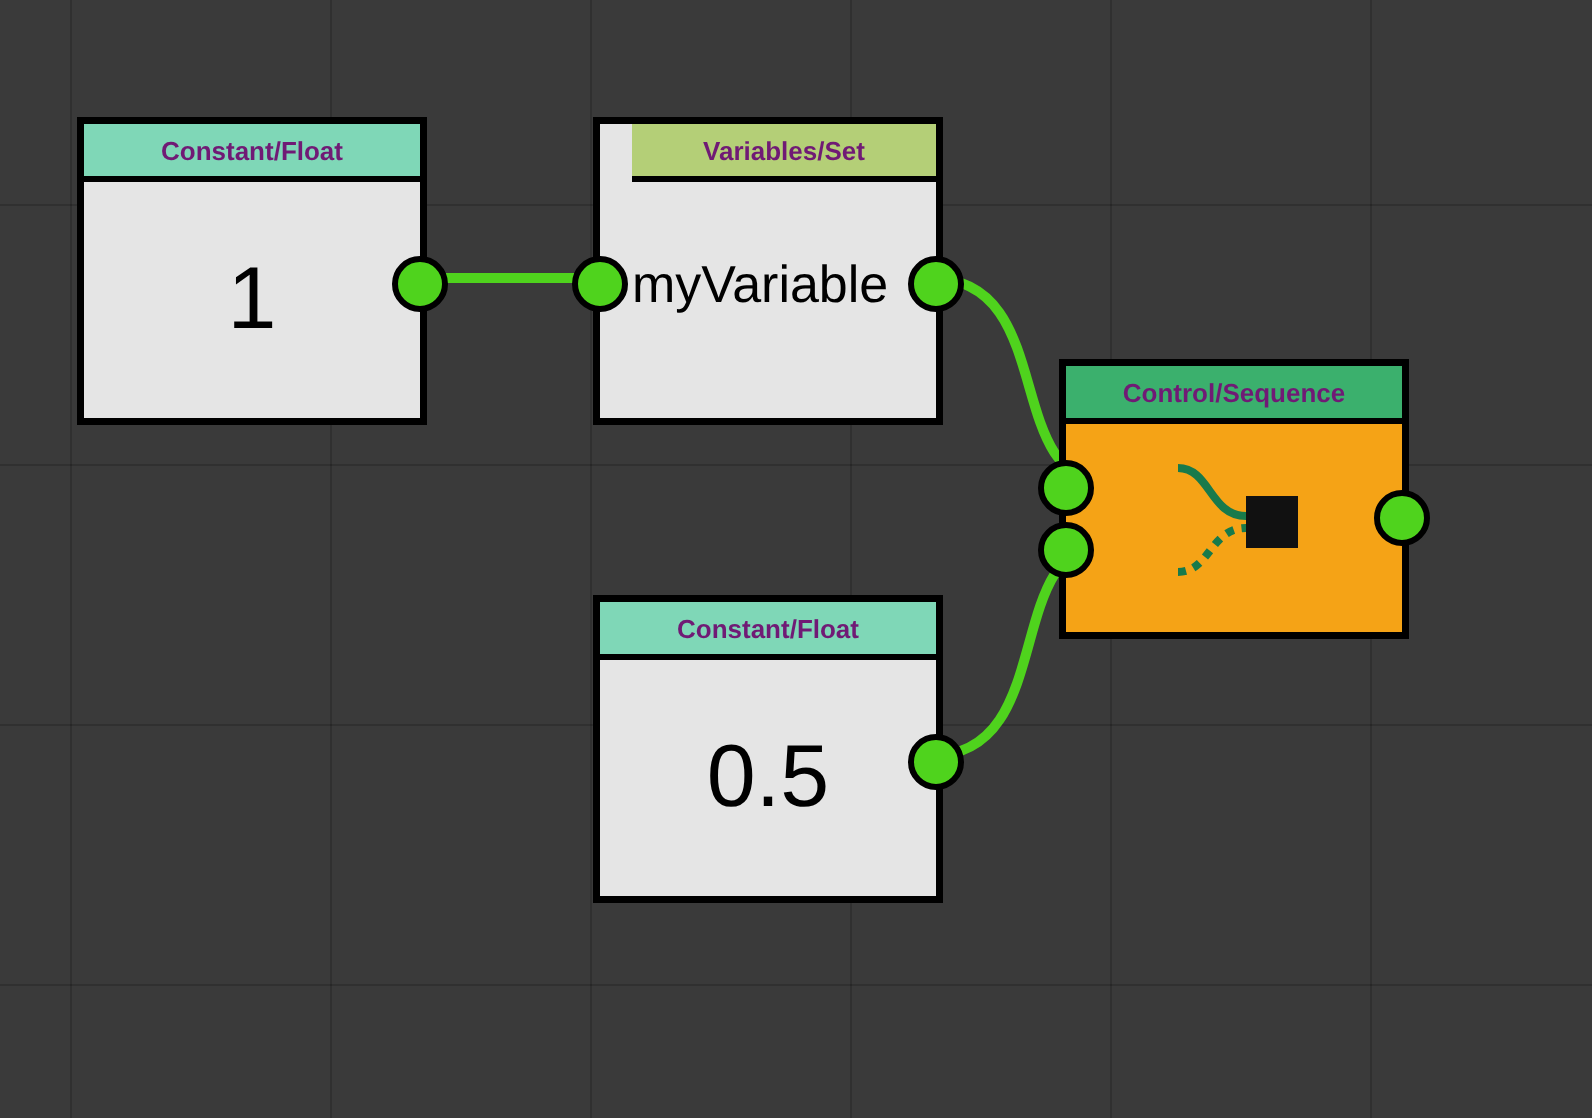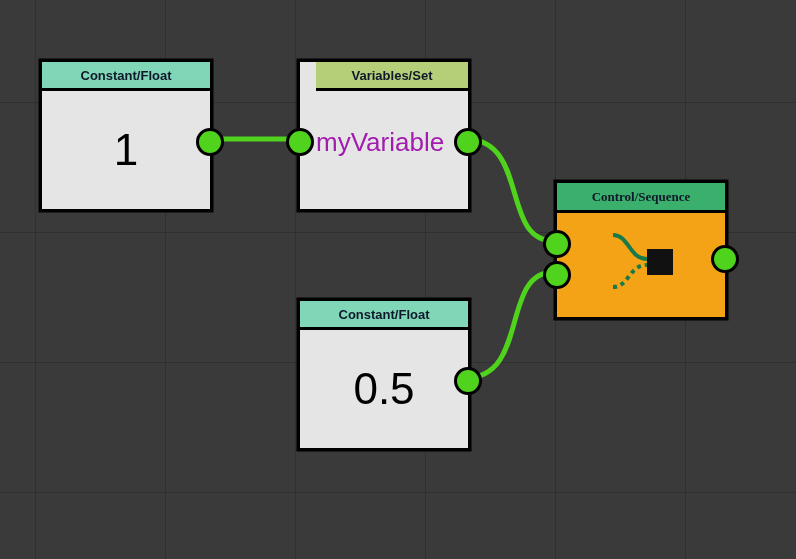--- a/index.html
+++ b/index.html
@@ -31,21 +31,21 @@
   .node {
     position: absolute;
     border: 3px solid #000;
     background: #e5e5e5;
     box-shadow: 0 0 0 0.5px #000;
   }
   .node-header {
     text-align: center;
     font-weight: bold;
     font-size: 13px;
-    color: #0f172a;
+    color: #701a75;
     border-bottom: 3px solid #000;
     padding: 6px 4px 5px 4px;
     white-space: nowrap;
   }
   .hdr-teal  { background: #7fd7b7; }
   .hdr-olive { background: #b4cf77; margin-left: 16px; }
   .hdr-green { background: #3bb06d; }
   .node-body {
     position: relative;
     min-height: 80px;
@@ -58,21 +58,21 @@
     align-items: center;
     justify-content: center;
     font-size: 44px;
     color: #000;
   }
   .var-text {
     position: absolute;
     left: 16px;
     top: 36px;
     font-size: 26px;
-    color: #a21caf;
+    color: #000000;
     text-align: right;
   }
   .port {
     position: absolute;
     width: 22px;
     height: 22px;
     border-radius: 50%;
     background: #4fd31d;
     border: 3px solid #000;
     transform: translate(-50%, -50%);
@@ -114,21 +114,21 @@
 </div>
 
 <div class="node" style="left:297px; top:298px; width:168px;">
   <div class="node-header hdr-teal">Constant/Float</div>
   <div class="node-body" style="height:118px;">
     <div class="big-text">0.5</div>
   </div>
   <div class="port" style="left:168px; top:80px;"></div>
 </div>
 
-<div class="node" style="left:554px; top:180px; width:168px;font-family:Liberation Serif, serif;">
+<div class="node" style="left:530px; top:180px; width:168px;">
   <div class="node-header hdr-green">Control/Sequence</div>
   <div class="node-body body-orange" style="height:104px;">
     <svg class="seq-icon" width="100" height="80">
       <path d="M 22 10 C 38 10, 38 34, 56 34" stroke="#187a4b" stroke-width="4" fill="none"></path>
       <path d="M 22 62 C 38 62, 38 40, 56 40" stroke="#187a4b" stroke-width="4" fill="none" stroke-dasharray="4 4"></path>
       <rect x="56" y="24" width="26" height="26" fill="#111"></rect>
     </svg>
   </div>
   <div class="port" style="left:0px; top:61px;"></div>
   <div class="port" style="left:0px; top:92px;"></div>

